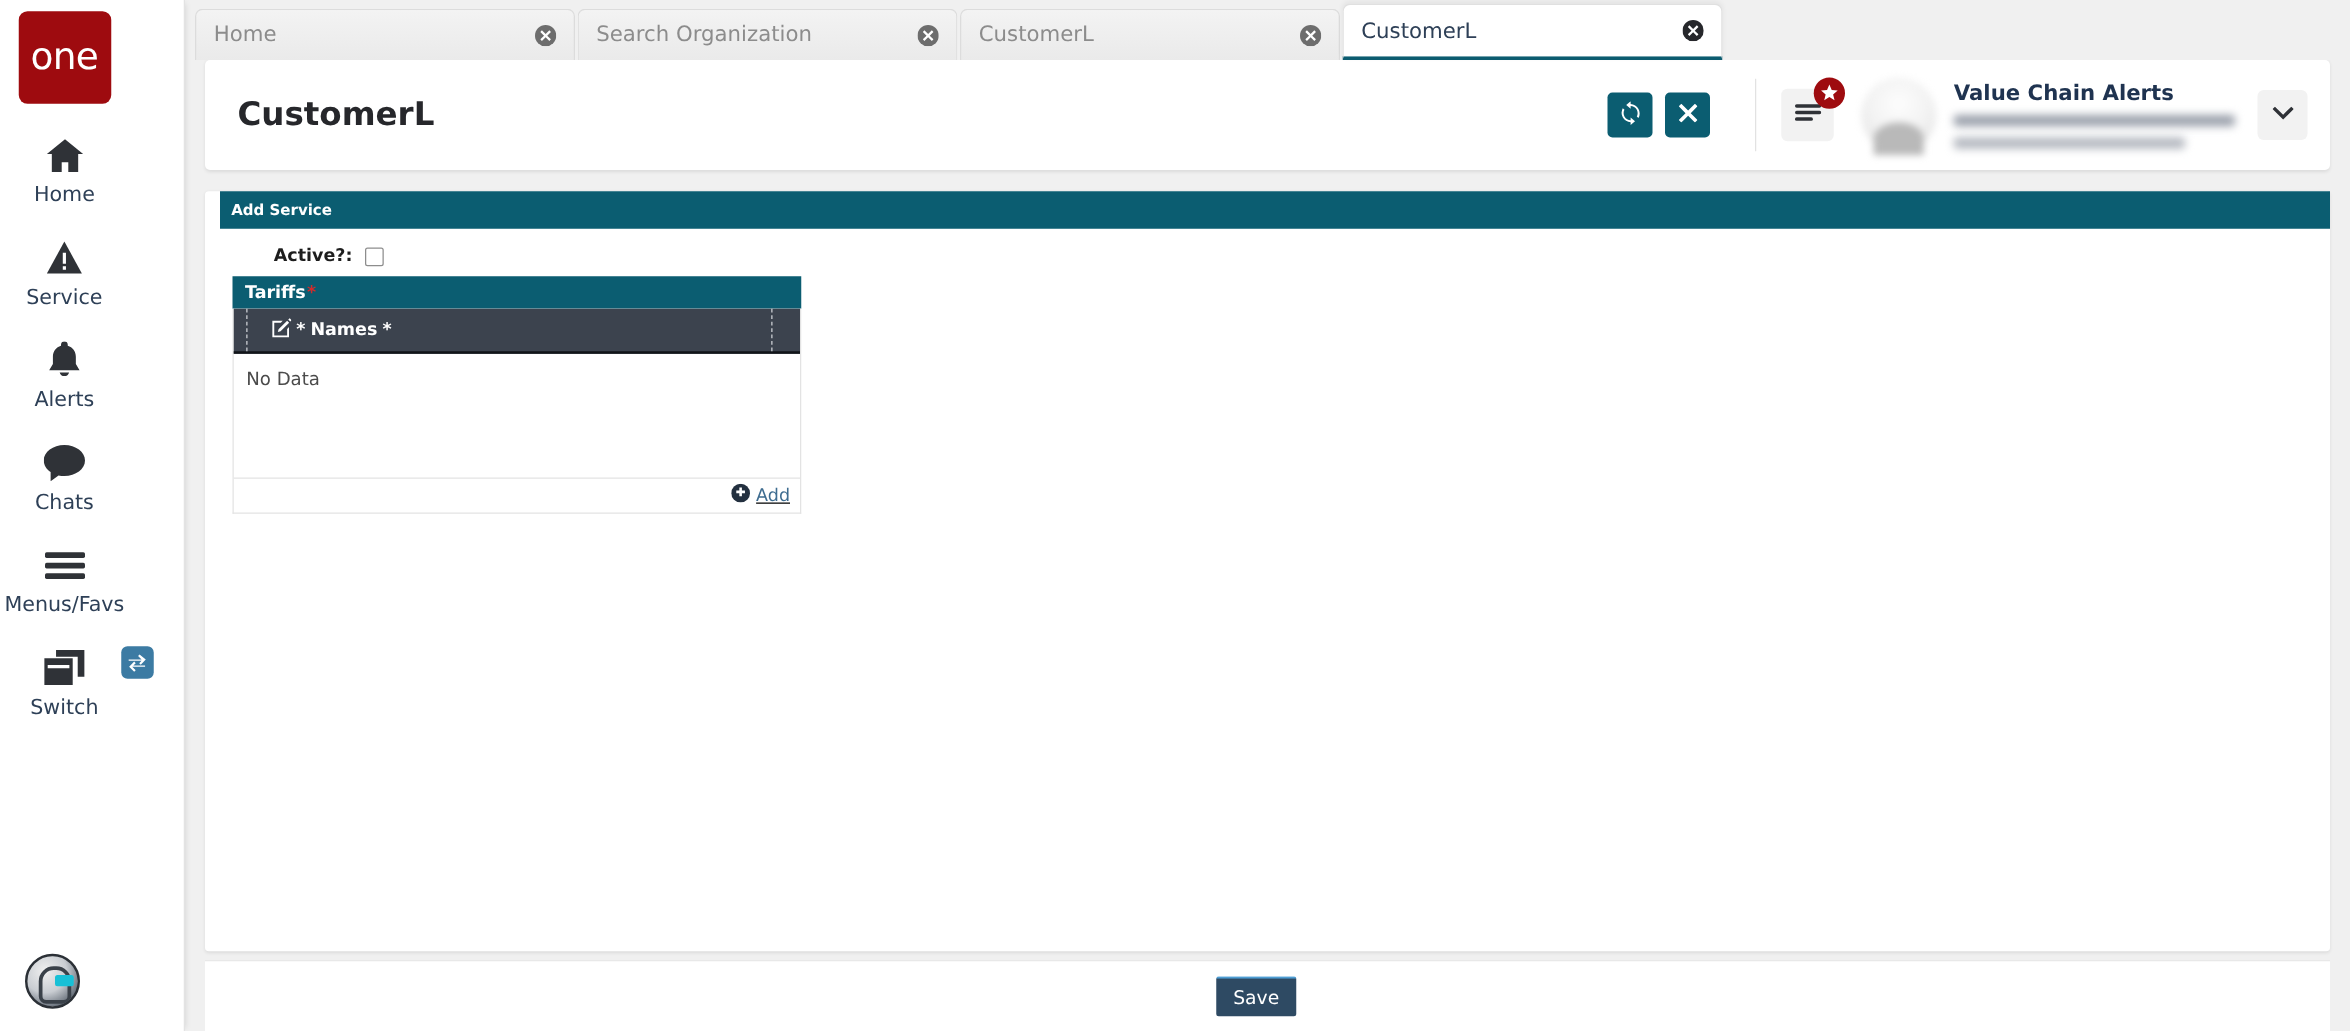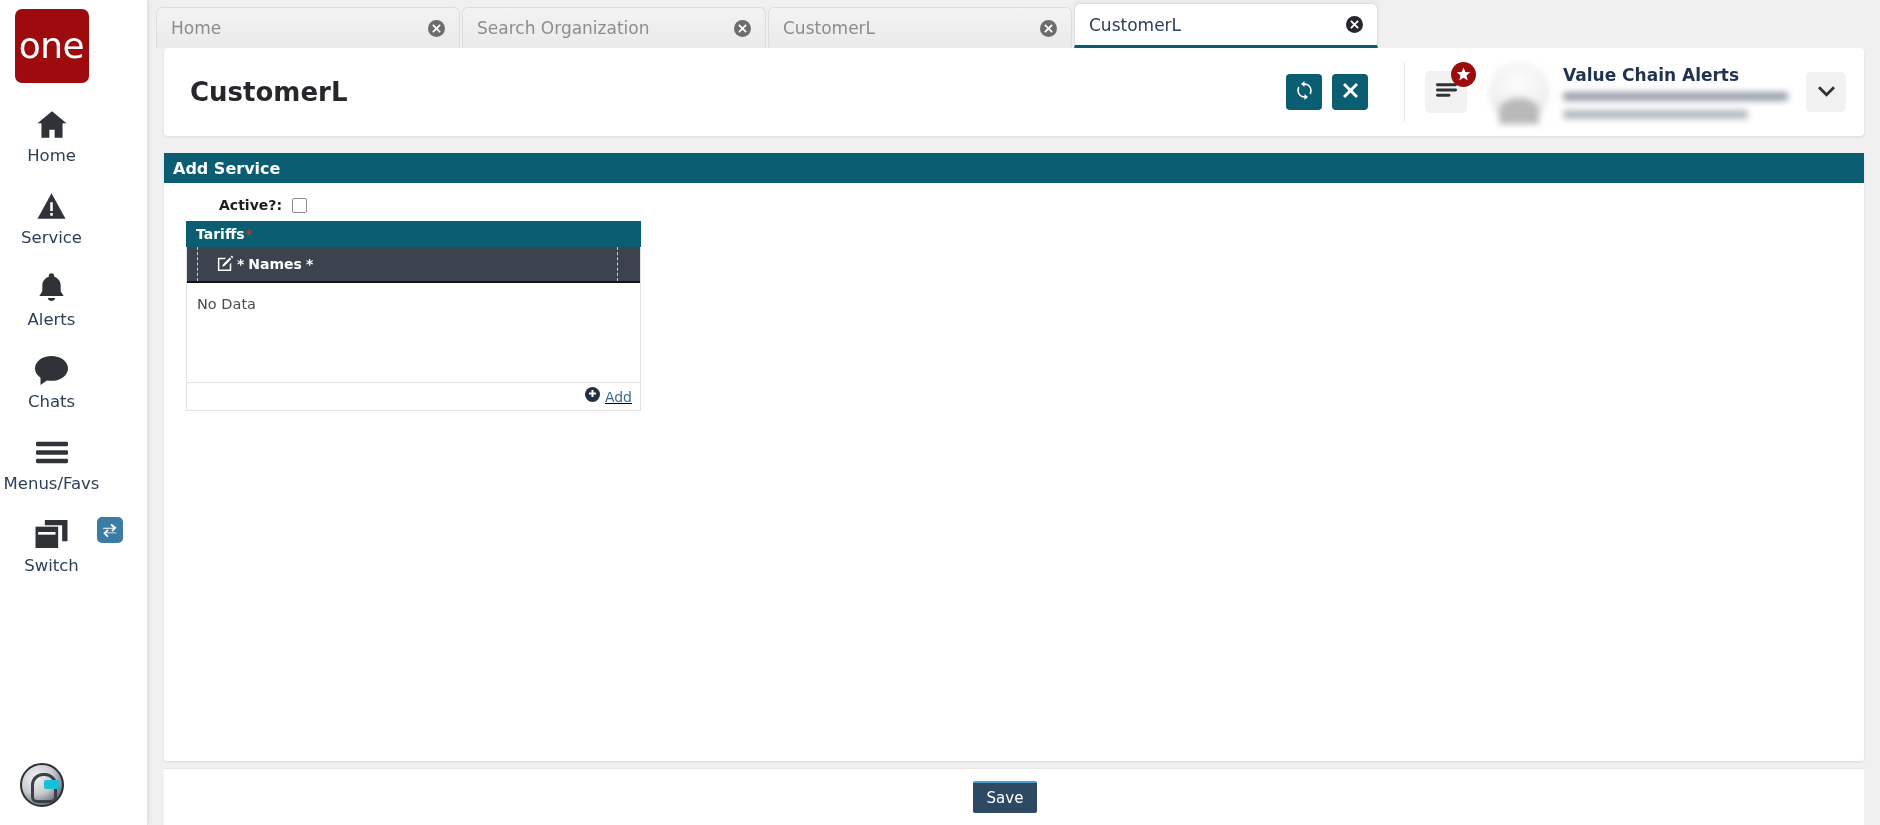--- a/index.html
+++ b/index.html
@@ -25,21 +25,21 @@
     width: 74px; height: 74px;
     margin: 9px auto 0 auto;
     background: #9e0b0f;
     border-radius: 7px;
     display: flex; align-items: center; justify-content: center;
     position: relative;
     left: -22px;
   }
   .logo-text {
     color: #ffffff;
-    font-size: 36px;
+    font-size: 30px;
     font-weight: 400;
     letter-spacing: -0.5px;
     line-height: 1;
     font-family: "DejaVu Sans", sans-serif;
   }
   .nav-item {
     width: 102px;
     margin: 0 auto;
     text-align: center;
     padding-top: 22px;
@@ -216,23 +216,24 @@
     box-shadow: 0 1px 3px rgba(0,0,0,0.09);
     height: 608px;
     position: relative;
   }
   .panel-header {
     background: #0b5d71;
     color: #ffffff;
     height: 30px;
     display:flex; align-items:center;
     padding-left: 9px;
-    font-size: 16px;
+    font-size: 12px;
     font-weight: bold;
     font-family: "DejaVu Sans", sans-serif;
+    margin-left: 12px;
   }
   .form-row {
     display:flex; align-items:center;
     padding: 14px 0 8px 0;
   }
   .field-label {
     width: 128px;
     text-align: right;
     font-size: 14px;
     font-weight: bold;

